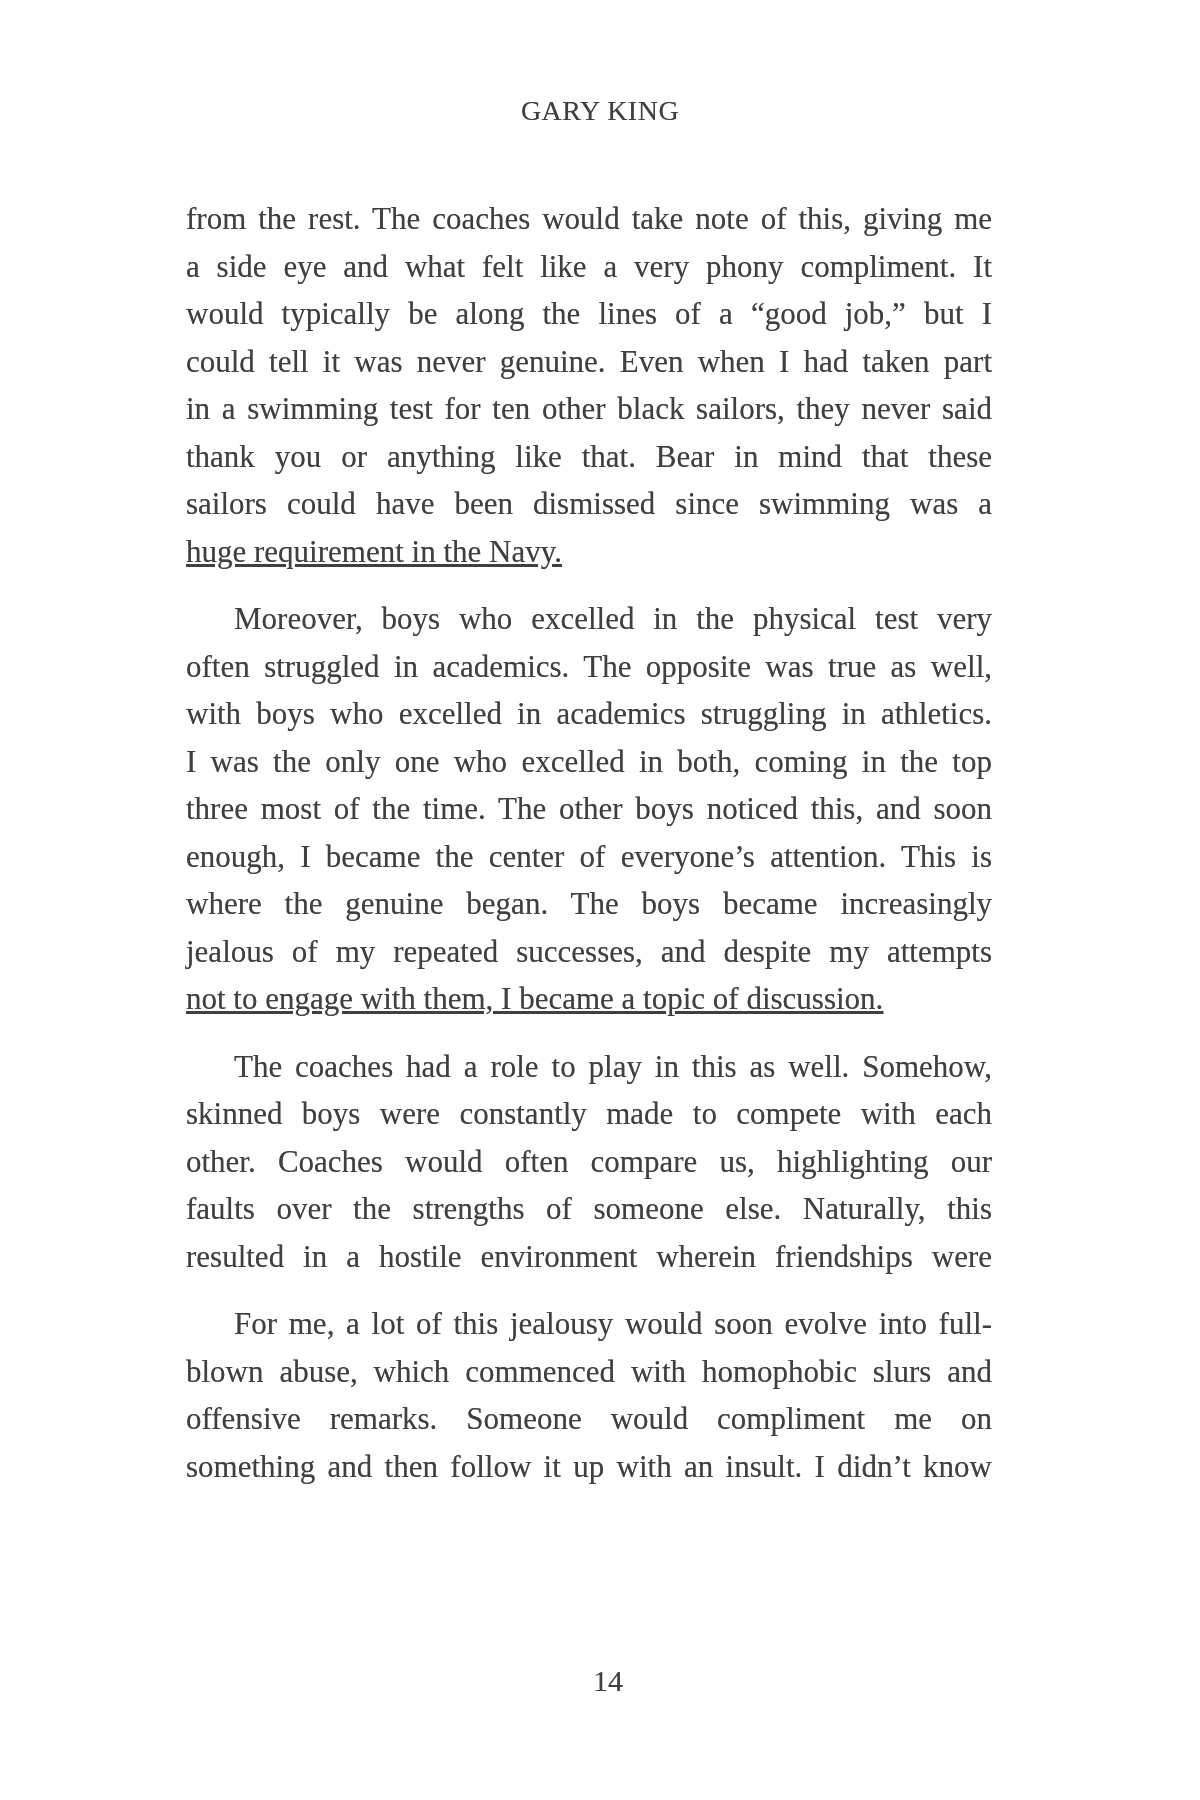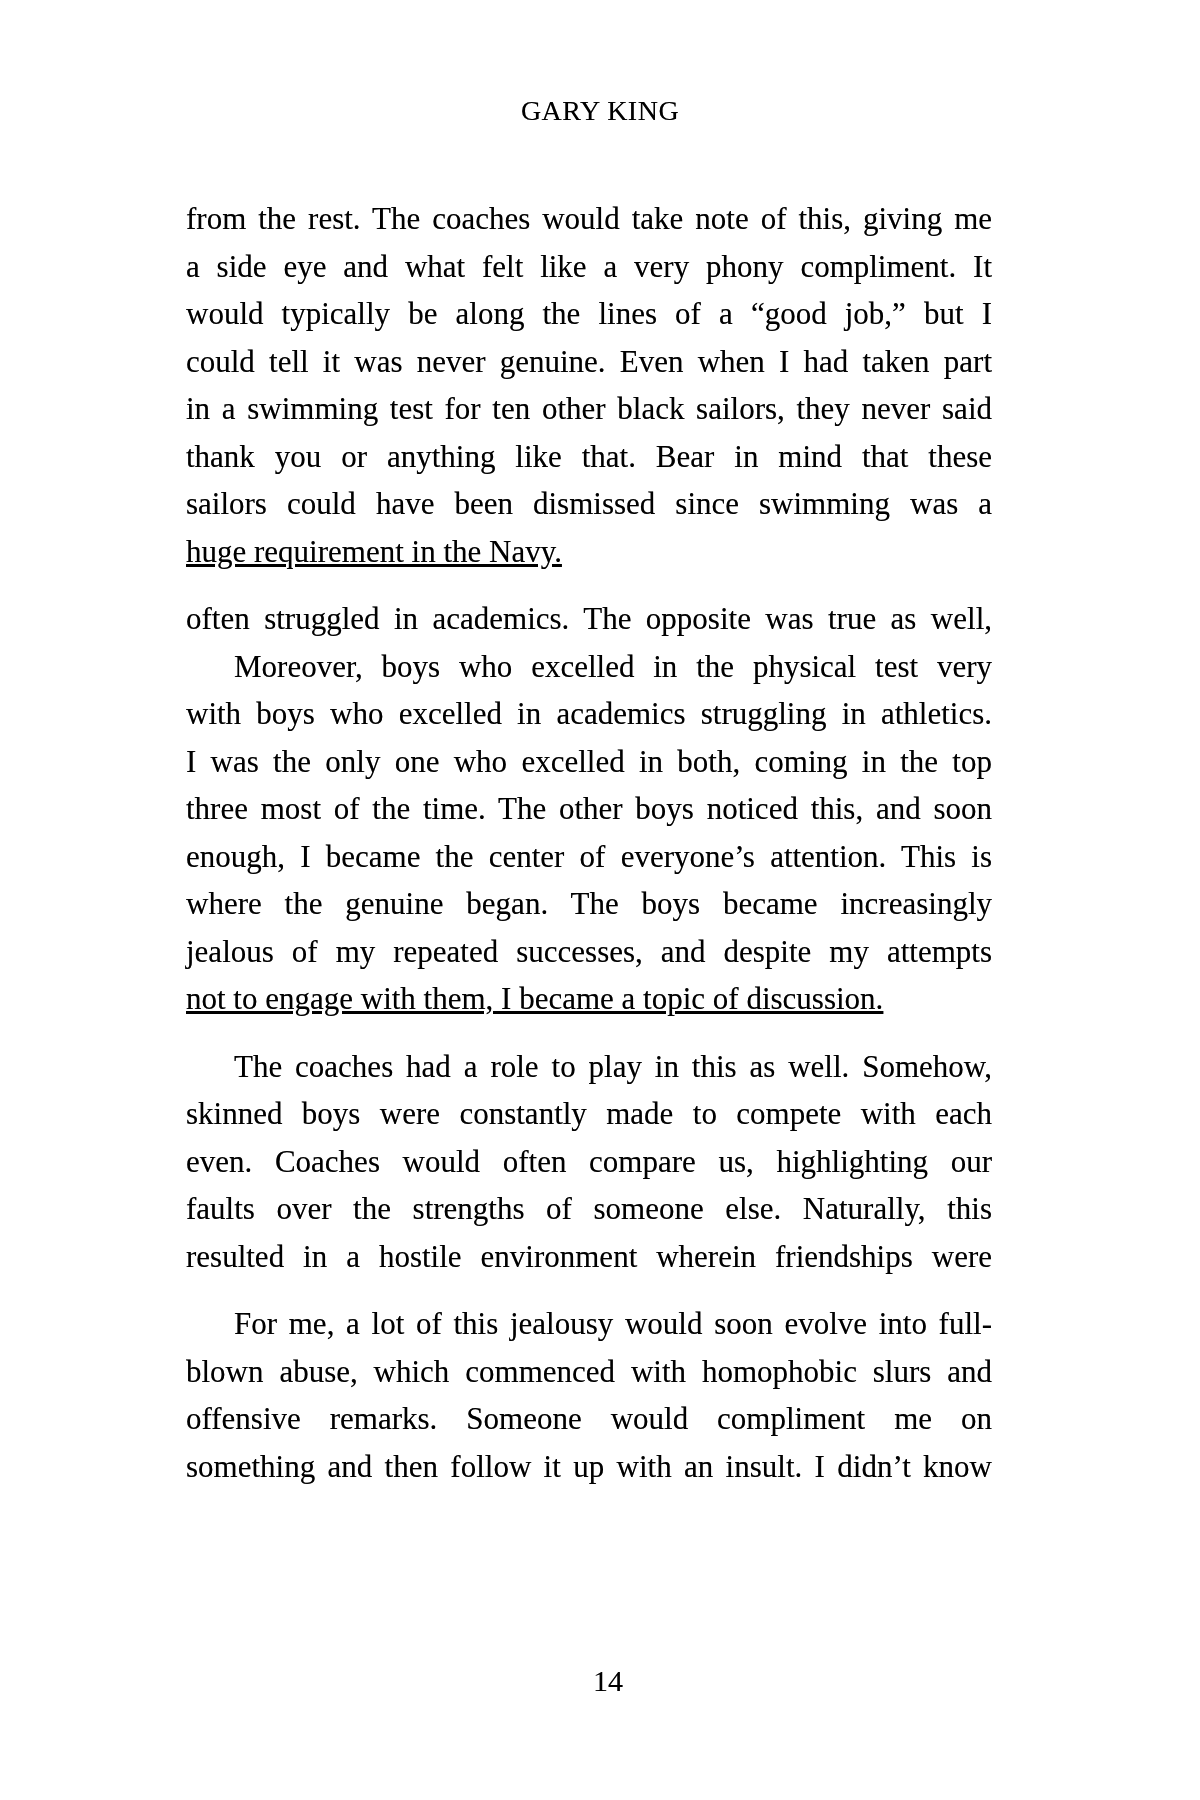--- a/index.html
+++ b/index.html
@@ -7,21 +7,21 @@
     padding: 0;
     background: #ffffff;
   }
   .page {
     position: relative;
     width: 1200px;
     height: 1800px;
     background: #ffffff;
     overflow: hidden;
     font-family: "Liberation Serif", "DejaVu Serif", serif;
-    color: #000000;
+    color: #404040;
   }
   .running-header {
     position: absolute;
     top: 94px;
     left: 0;
     width: 100%;
     text-align: center;
     font-size: 28px;
     letter-spacing: 0.5px;
     line-height: 33px;
@@ -77,34 +77,34 @@
         <div class="line">from the rest. The coaches would take note of this, giving me</div>
         <div class="line">a side eye and what felt like a very phony compliment. It</div>
         <div class="line">would typically be along the lines of a “good job,” but I</div>
         <div class="line">could tell it was never genuine. Even when I had taken part</div>
         <div class="line">in a swimming test for ten other black sailors, they never said</div>
         <div class="line">thank you or anything like that. Bear in mind that these</div>
         <div class="line">sailors could have been dismissed since swimming was a</div>
         <div class="line endline">huge requirement in the Navy.</div>
       </div>
       <div class="para">
+        <div class="line indent">Moreover, boys who excelled in the physical test very</div>
         <div class="line">often struggled in academics. The opposite was true as well,</div>
-        <div class="line indent">Moreover, boys who excelled in the physical test very</div>
         <div class="line">with boys who excelled in academics struggling in athletics.</div>
         <div class="line">I was the only one who excelled in both, coming in the top</div>
         <div class="line">three most of the time. The other boys noticed this, and soon</div>
         <div class="line">enough, I became the center of everyone’s attention. This is</div>
         <div class="line">where the genuine began. The boys became increasingly</div>
         <div class="line">jealous of my repeated successes, and despite my attempts</div>
         <div class="line endline">not to engage with them, I became a topic of discussion.</div>
       </div>
       <div class="para">
         <div class="line indent">The coaches had a role to play in this as well. Somehow,</div>
         <div class="line">skinned boys were constantly made to compete with each</div>
-        <div class="line">even. Coaches would often compare us, highlighting our</div>
+        <div class="line">other. Coaches would often compare us, highlighting our</div>
         <div class="line">faults over the strengths of someone else. Naturally, this</div>
         <div class="line">resulted in a hostile environment wherein friendships were</div>
       </div>
       <div class="para">
         <div class="line indent">For me, a lot of this jealousy would soon evolve into full-</div>
         <div class="line">blown abuse, which commenced with homophobic slurs and</div>
         <div class="line">offensive remarks. Someone would compliment me on</div>
         <div class="line">something and then follow it up with an insult. I didn’t know</div>
       </div>
     </div>

